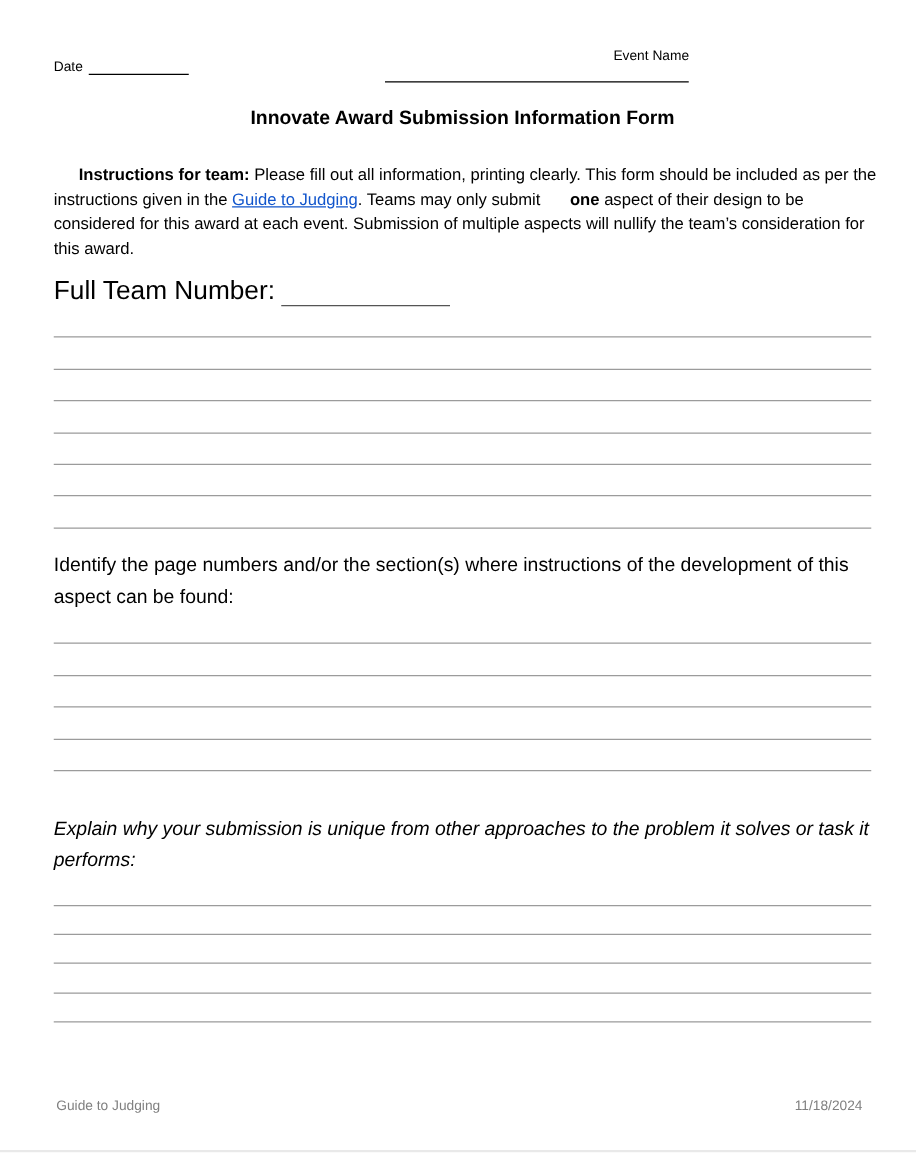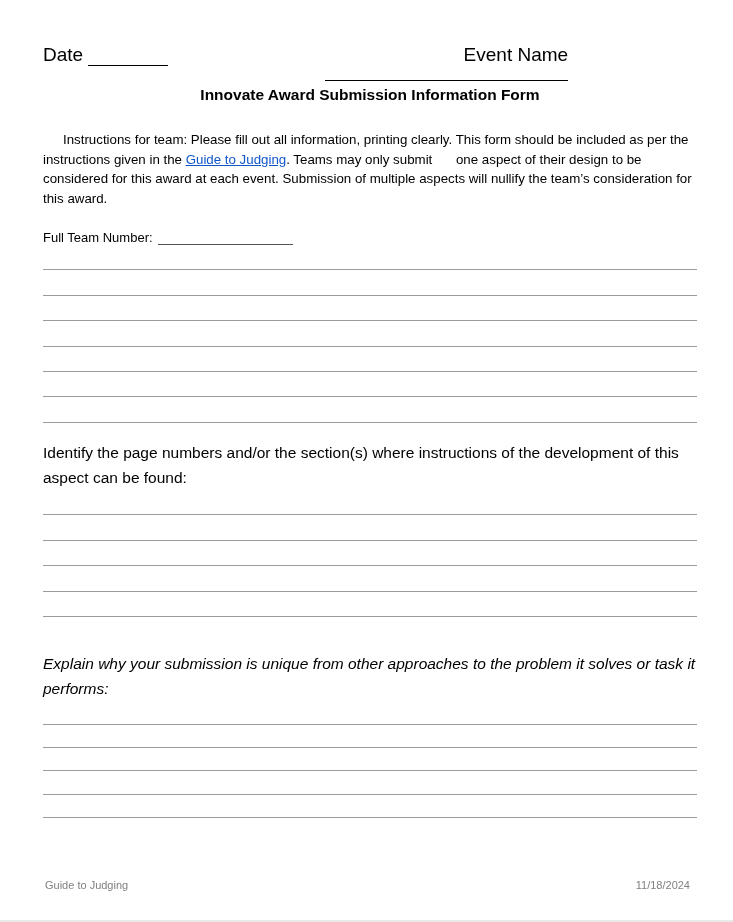--- a/index.html
+++ b/index.html
@@ -13,22 +13,22 @@
   .page {
     box-sizing: border-box;
     width: 733px; height: 922px;
     padding: 44px 36px 0 43px;
     border-bottom: 2px solid #e9e9e9;
     position: relative;
   }
   
   .top-row {
     display: flex;
-    align-items: flex-start;
-    font-size: 19px;
+    align-items: center;
+    font-size: 11px;
     height: 17px;
   }
   .field-group { display: flex; align-items: flex-end; }
   .field-label { white-space: nowrap; }
   .blank {
     display: inline-block;
     border-bottom: 1.3px solid #000000;
     height: 14px;
     margin-left: 5px;
   }
@@ -45,31 +45,31 @@
     line-height: 20px;
   }
 
   
   .instructions {
     margin-top: 25px;
     font-size: 13.3px;
     line-height: 19.5px;
     width: 660px;
   }
-  .bold { font-weight: normal; padding-left: 20px; }
+  .bold { font-weight: bold; padding-left: 20px; }
   .doc-link {
     color: #1155cc;
     text-decoration: underline;
     cursor: pointer;
   }
 
   
   .team-row {
     margin-top: 17px;
-    font-size: 13px;
+    font-size: 21px;
     display: flex;
     align-items: flex-end;
     height: 20px;
   }
   .blank-team { width: 135px; border-bottom-color: #555555; }
 
   
   .section-heading {
     font-size: 15.5px;
     line-height: 25px;

